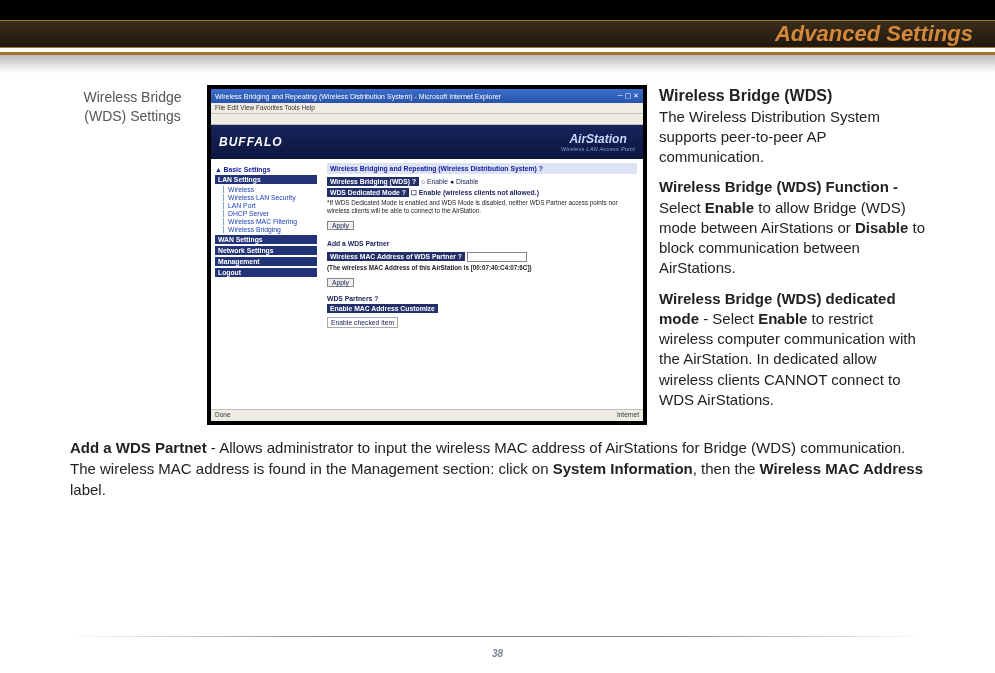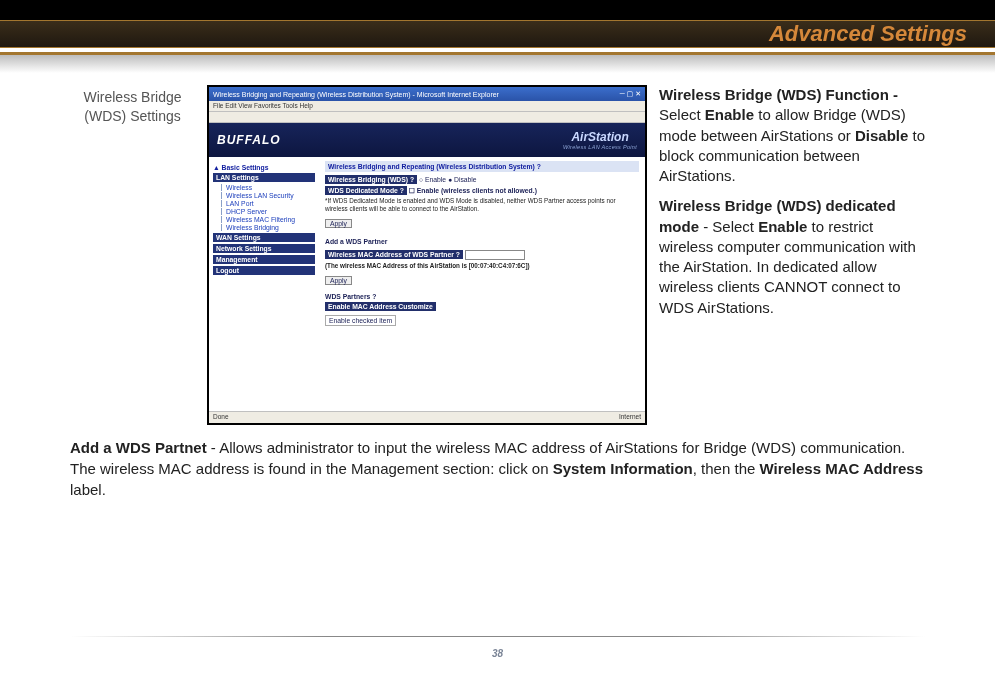--- a/index.html
+++ b/index.html
@@ -17,21 +17,21 @@
   .top-band-upper {
     height: 20px;
     background: #000;
   }
   .top-band-title-row {
     height: 28px;
     background: linear-gradient(#3a2d1a, #1f1810);
     display: flex;
     align-items: center;
     justify-content: flex-end;
-    padding-right: 28px;
+    padding-right: 22px;
     border-top: 1px solid #a3762f;
     border-bottom: 1px solid #a3762f;
   }
   .top-band-title {
     color: #d5883a;
     font-size: 22px;
     font-weight: bold;
     font-style: italic;
   }
   .top-band-line {
@@ -61,21 +61,21 @@
     color: #555;
     font-size: 14px;
     line-height: 1.35;
     padding-top: 3px;
     flex-shrink: 0;
   }
 
   .screenshot {
     width: 440px;
     height: 340px;
-    border: 2px solid #000000;
+    border: 4px solid #000000;
     background: #701a75;
     flex-shrink: 0;
     font-size: 7px;
     color: #2a2f50;
     display: flex;
     flex-direction: column;
   }
   .ss-titlebar {
     height: 14px;
     background: linear-gradient(#3b6ecc, #2a53a8);
@@ -232,20 +232,22 @@
           <div class="row" style="border:1px solid #aaa;padding:1px 3px;display:inline-block">Enable checked item</div>
         </div>
       </div>
       <div class="ss-status">
         <span>Done</span>
         <span>Internet</span>
       </div>
     </div>
 
     <div class="right-col">
+      <p><span class="h">Wireless Bridge (WDS)</span><br>
+      <span>The Wireless Distribution System supports peer-to-peer AP communication.</span></p>
 
       <p>
         <b><span>Wireless Bridge (WDS) Function - </span></b><span>Select </span><b><span>Enable</span></b><span> to allow Bridge (WDS) mode between AirStations or </span><b><span>Disable</span></b><span> to block communication between AirStations.</span>
       </p>
 
       <p>
         <b><span>Wireless Bridge (WDS) dedicated mode</span></b><span> - Select </span><b><span>Enable</span></b><span> to restrict wireless computer communication with the AirStation. In dedicated allow wireless clients CANNOT connect to WDS AirStations.</span>
       </p>
     </div>
   </div>

